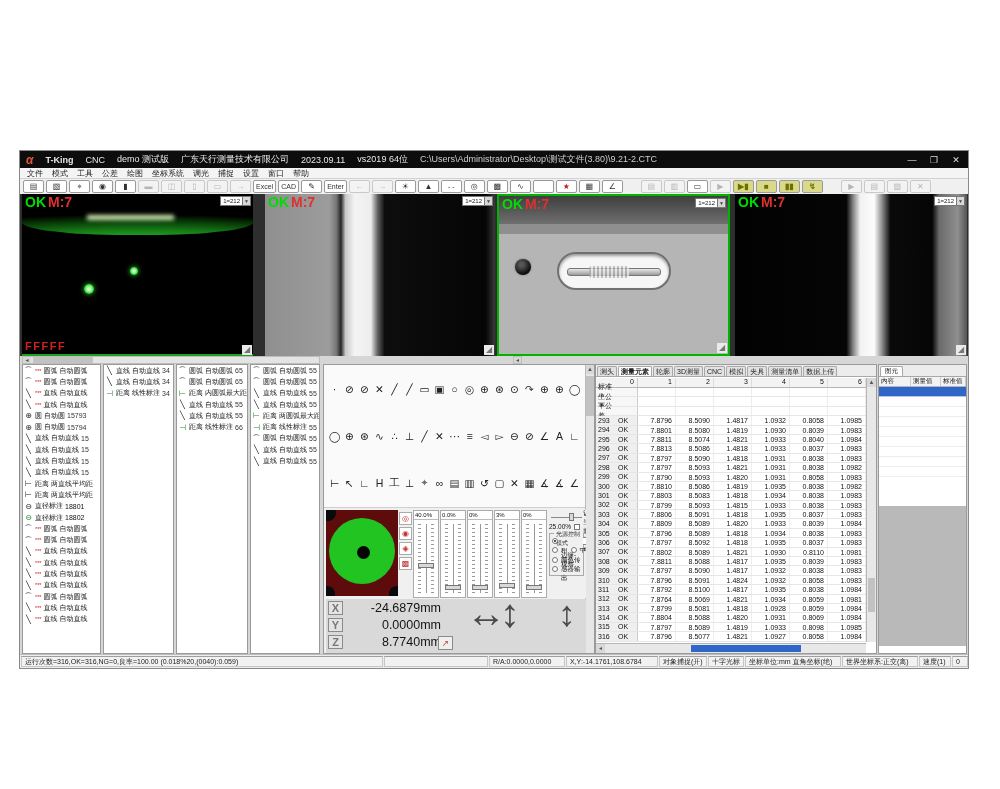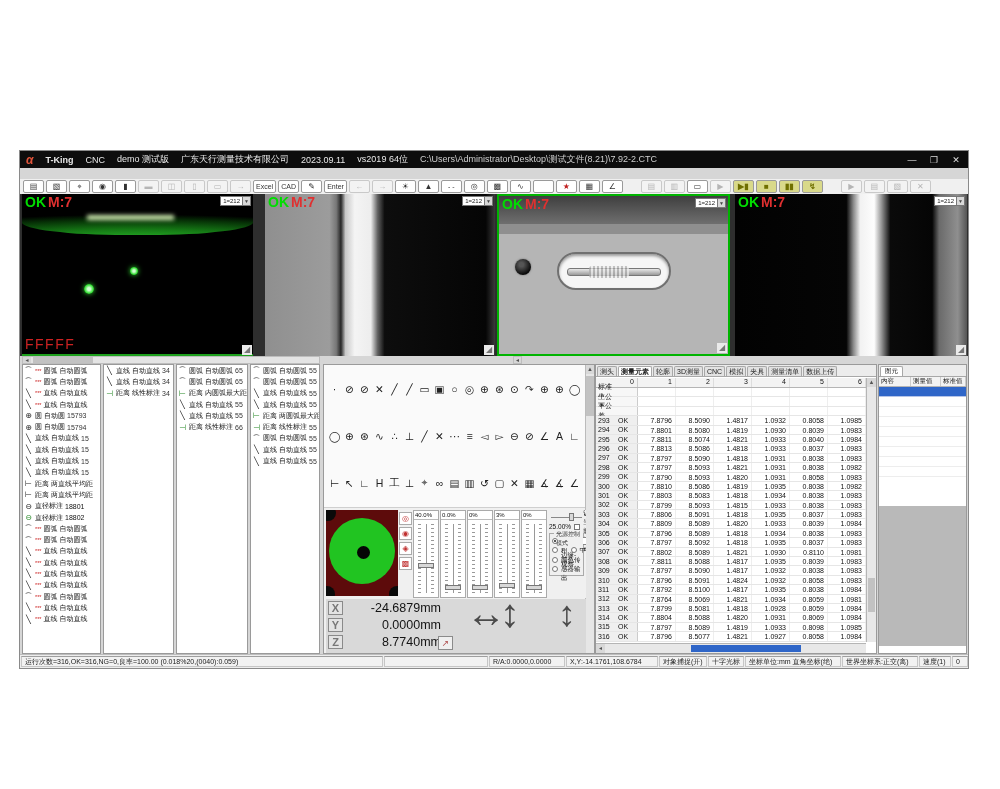--- a/index.html
+++ b/index.html
@@ -47,21 +47,21 @@
   .camsel .arr{width:8px;height:100%;background:#d8d8d8;border-left:1px solid #777;font-size:5px;line-height:8px;text-align:center;color:#444}
   .grip{position:absolute;right:1px;bottom:1px;width:10px;height:10px;background:#eaeaea;color:#777;font-size:8px;
     line-height:10px;text-align:center;z-index:5}
   
   .c1-glow{position:absolute;left:0;top:13px;width:100%;height:28px;border-radius:0 0 45% 45%;
     background:radial-gradient(ellipse 140% 120% at 50% 130%, #2ec82e 0%, #157815 42%, #063006 70%, rgba(0,0,0,0) 86%)}
   .c1-core{position:absolute;left:28%;top:21px;width:38%;height:5px;background:#cfeBaF;background:#cfeab0;filter:blur(2px)}
   .c1-dot{position:absolute;border-radius:50%;background:radial-gradient(circle,#d2ffd2 0 20%,#35e035 60%,#0a600a 100%);box-shadow:0 0 5px #2dd02d}
   .c1-d1{left:62px;top:90px;width:10px;height:10px}
   .c1-d2{left:108px;top:73px;width:8px;height:8px}
-  .c1-ff{position:absolute;left:3px;bottom:4px;color:#cc2222;font-size:14px;font-weight:normal;letter-spacing:1.5px}
+  .c1-ff{position:absolute;left:3px;bottom:4px;color:#cc2222;font-size:11px;font-weight:bold;letter-spacing:1.5px}
   .c1-line{position:absolute;left:0;bottom:0;width:100%;height:2px;background:#1da01d}
   
   .c2-art{position:absolute;inset:0;background:linear-gradient(90deg,#8f8f8f 0%,#9c9c9c 28%,#777 31%,#262626 33%,
     #c8c8c8 35%,#f4f4f4 39%,#ededed 46%,#606060 49%,#0d0d0d 52%,#050505 96%,#3a3a3a 100%)}
   
   .c3-top{position:absolute;left:0;top:0;width:100%;height:28px;background:linear-gradient(#3f3f3f,#6f6f6f)}
   .c3-mid{position:absolute;left:0;top:28px;width:100%;height:10px;background:#8f8f8f}
   .c3-slot{position:absolute;left:58px;top:56px;width:114px;height:38px;background:#f6f6f6;border:2px solid #707070;border-radius:19px;
     box-shadow:inset 0 2px 3px #999}
   .c3-pin{position:absolute;left:8px;top:14px;width:94px;height:8px;background:linear-gradient(#e8e8e8,#9a9a9a);border:1px solid #777;border-radius:3px}
@@ -194,28 +194,41 @@
 <div class="win">
 
   <div class="titlebar">
     <span class="logo">α</span>
     <span class="t-prod">T-King</span>
     <span>CNC</span>
     <span>demo 测试版</span>
     <span>广东天行测量技术有限公司</span>
     <span>2023.09.11</span>
     <span>vs2019 64位</span>
-    <span class="t-path">C:\Users\Administrator\Desktop\测试文件(8.21)\7.92-2.CTC</span>
+    <span class="t-path">C:\Users\Administrator\Desktop\测试文件(3.80)\9.21-2.CTC</span>
     <span class="t-ctrls" id="tctrls">
         <span>—</span>
         <span>❐</span>
         <span>✕</span>
       </span>
   </div>
 
+  <div class="menubar" id="menubar">
+      <span class="mi">文件</span>
+      <span class="mi">模式</span>
+      <span class="mi">工具</span>
+      <span class="mi">公差</span>
+      <span class="mi">绘图</span>
+      <span class="mi">坐标系统</span>
+      <span class="mi">调光</span>
+      <span class="mi">捕捉</span>
+      <span class="mi">设置</span>
+      <span class="mi">窗口</span>
+      <span class="mi">帮助</span>
+    </div>
 
   <div class="toolbar" id="toolbar">
       <button class="tbtn">▤</button>
       <button class="tbtn">▧</button>
       <button class="tbtn">⌖</button>
       <button class="tbtn">◉</button>
       <button class="tbtn">▮</button>
       <button class="tbtn dis">▬</button>
       <button class="tbtn dis">◫</button>
       <button class="tbtn dis">▯</button>

